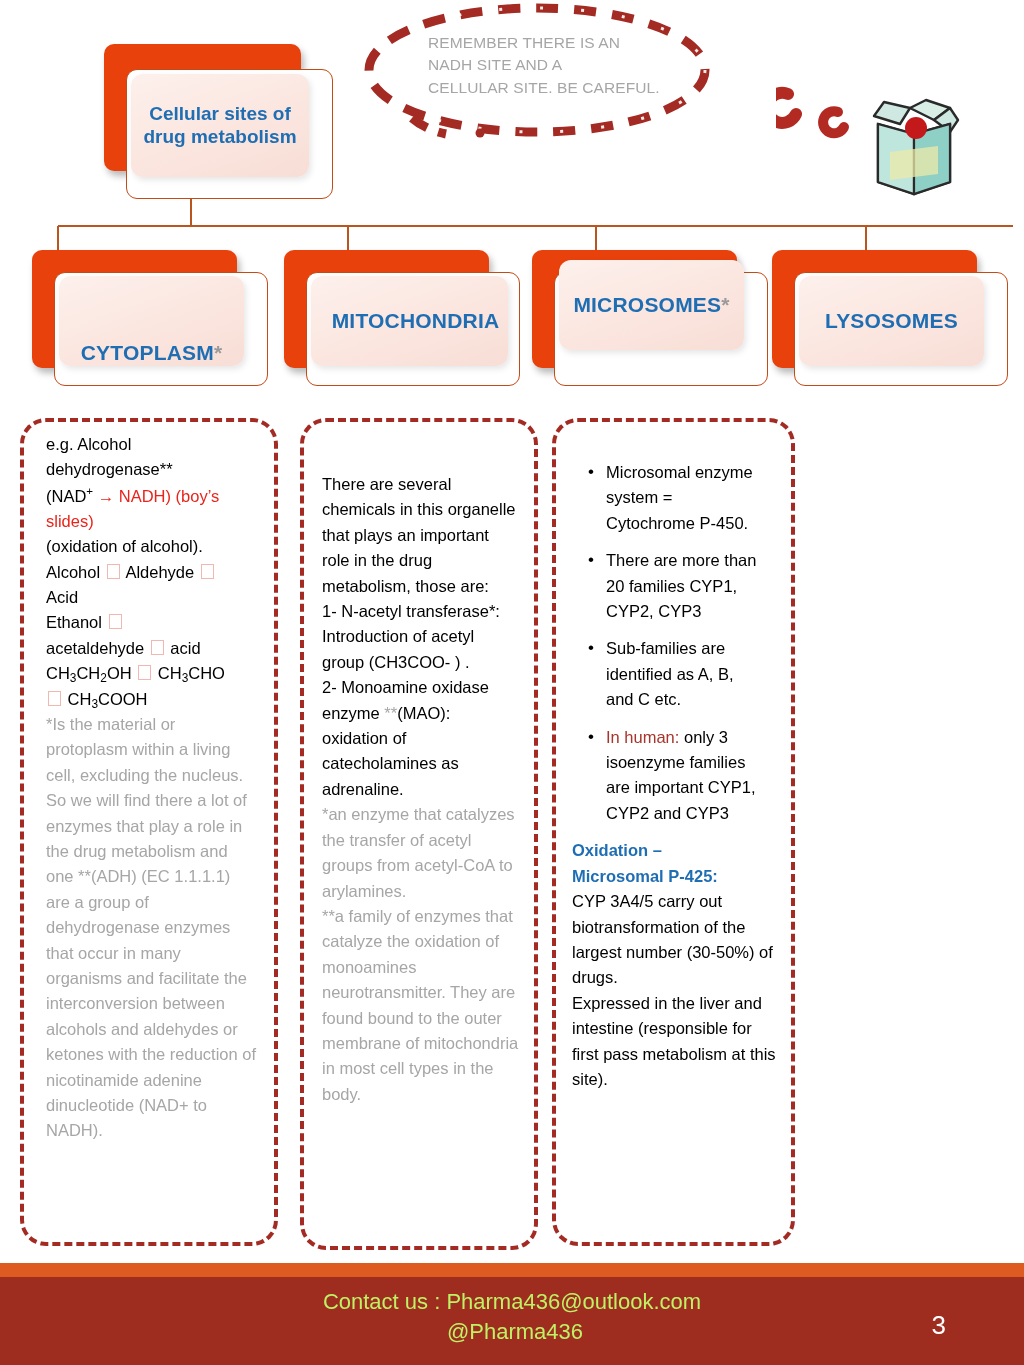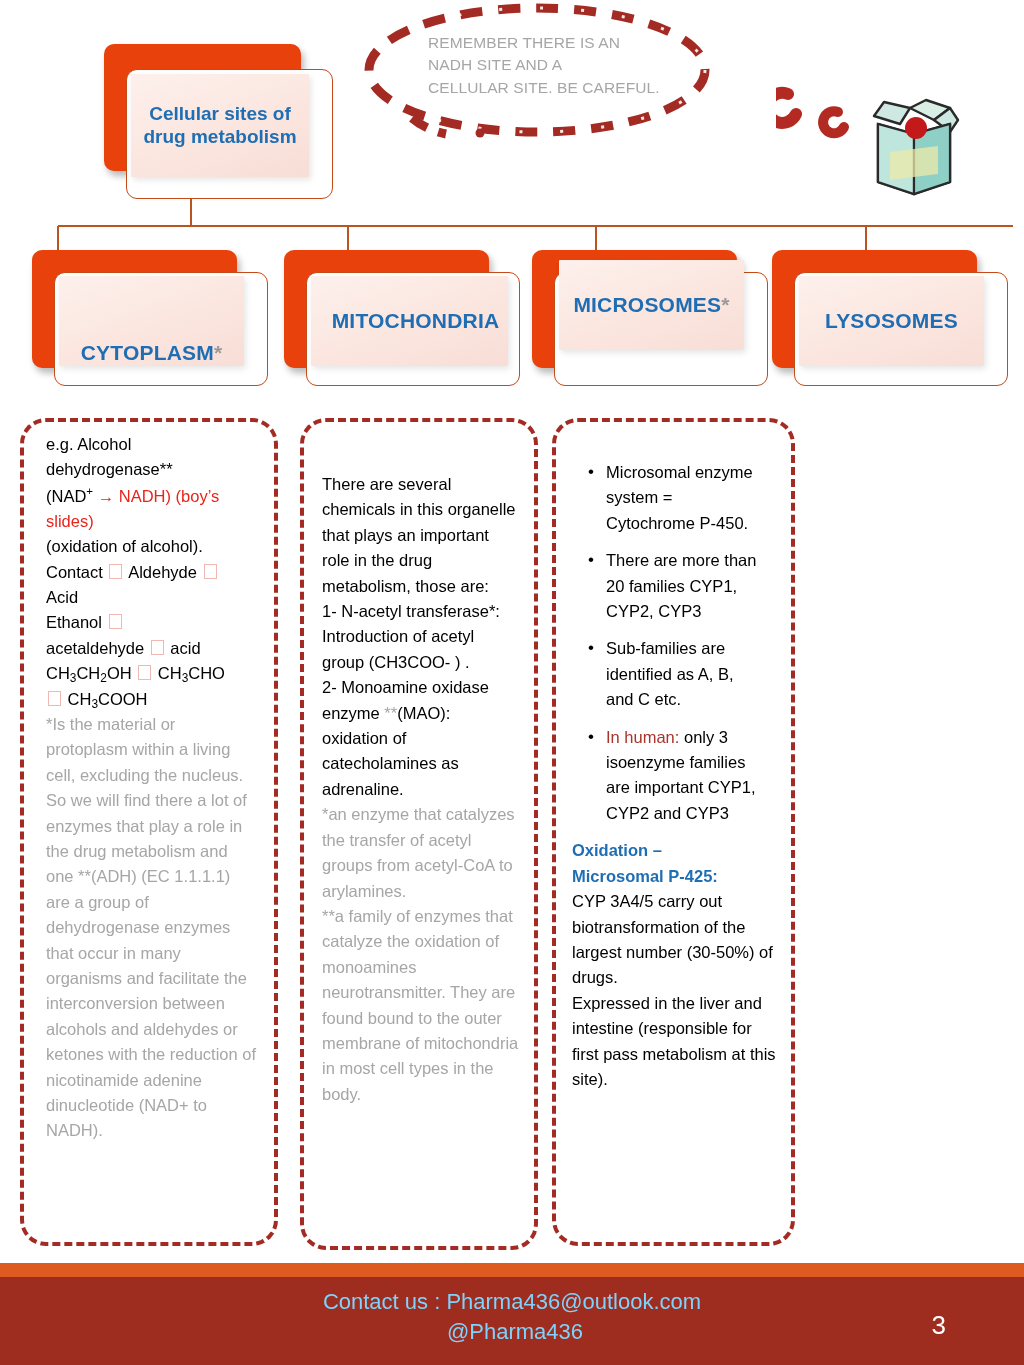--- a/index.html
+++ b/index.html
@@ -38,21 +38,21 @@
   }
   .node .frontbox{
     position:absolute;
     background:#ffffff;
     border:1.6px solid #c44a16;
     border-radius:11px;
   }
   .node .inner{
     position:absolute;
     background:linear-gradient(160deg,#fdf0ec 0%,#fbe6df 55%,#f7ded6 100%);
-    border-radius:1px;
+    border-radius:12px;
     display:flex;align-items:center;justify-content:center;
     box-shadow:2px 3px 6px rgba(0,0,0,0.10);
   }
   .node .label{
     color:#1f6eb4;font-weight:bold;text-align:center;line-height:1.18;
   }
   .title-node .label{font-size:19px;}
   .cat-node .label{font-size:21px;letter-spacing:0.2px;}
   .star{color:#9a9a9a;font-weight:bold;}
 
@@ -89,21 +89,21 @@
     display:inline-block;width:11px;height:13px;
     border:1.3px solid #f0b8b0;vertical-align:-1px;margin:0 2px;
   }
   .arrow{color:#e8241b;}
 
   
   .footer-bar{position:absolute;left:0;top:1263px;width:1024px;height:14px;background:#dd5a20;}
   .footer{position:absolute;left:0;top:1277px;width:1024px;height:88px;background:#9e2d20;}
   .footer-text{
     position:absolute;left:0;top:10px;width:1024px;
-    text-align:center;color:#7dd3fc;font-size:22px;line-height:1.38;
+    text-align:center;color:#bef264;font-size:22px;line-height:1.38;
   }
   .footer-text .l2{display:block;padding-left:6px;}
   .page-num{
     position:absolute;right:78px;top:33px;color:#ffffff;font-size:26px;
   }
 </style>
 </head>
 <body>
 
 <div id="stage">
@@ -196,21 +196,21 @@
     </div>
   </div>
 
   <div class="dashbox" style="left:20px;top:418px;width:258px;height:828px;"></div>
   <div class="dashbody" style="left:46px;top:432px;width:212px;">
     <p>e.g. Alcohol</p>
     <p>dehydrogenase**</p>
     <p><span>(NAD</span><sup class="plus">+</sup><span class="arrow"> → NADH) </span><span class="red">(boy’s</span></p>
     <p class="red">slides)</p>
     <p>(oxidation of alcohol).</p>
-    <p><span>Contact </span><span class="sqbox"></span><span> Aldehyde </span><span class="sqbox"></span></p>
+    <p><span>Alcohol </span><span class="sqbox"></span><span> Aldehyde </span><span class="sqbox"></span></p>
     <p>Acid</p>
     <p><span>Ethanol </span><span class="sqbox"></span></p>
     <p><span>acetaldehyde </span><span class="sqbox"></span><span> acid</span></p>
     <p><span>CH</span><sub>3</sub><span>CH</span><sub>2</sub><span>OH </span><span class="sqbox"></span><span> CH</span><sub>3</sub><span>CHO</span></p>
     <p><span class="sqbox"></span><span> CH</span><sub>3</sub><span>COOH</span></p>
     <p class="muted">*Is the material or protoplasm within a living cell, excluding the nucleus. So we will find there a lot of enzymes that play a role in the drug metabolism and one **(ADH) (EC 1.1.1.1) are a group of dehydrogenase enzymes that occur in many organisms and facilitate the interconversion between alcohols and aldehydes or ketones with the reduction of nicotinamide adenine dinucleotide (NAD+ to NADH).</p>
   </div>
 
   <div class="dashbox" style="left:300px;top:418px;width:238px;height:832px;"></div>
   <div class="dashbody" style="left:322px;top:472px;width:198px;">

